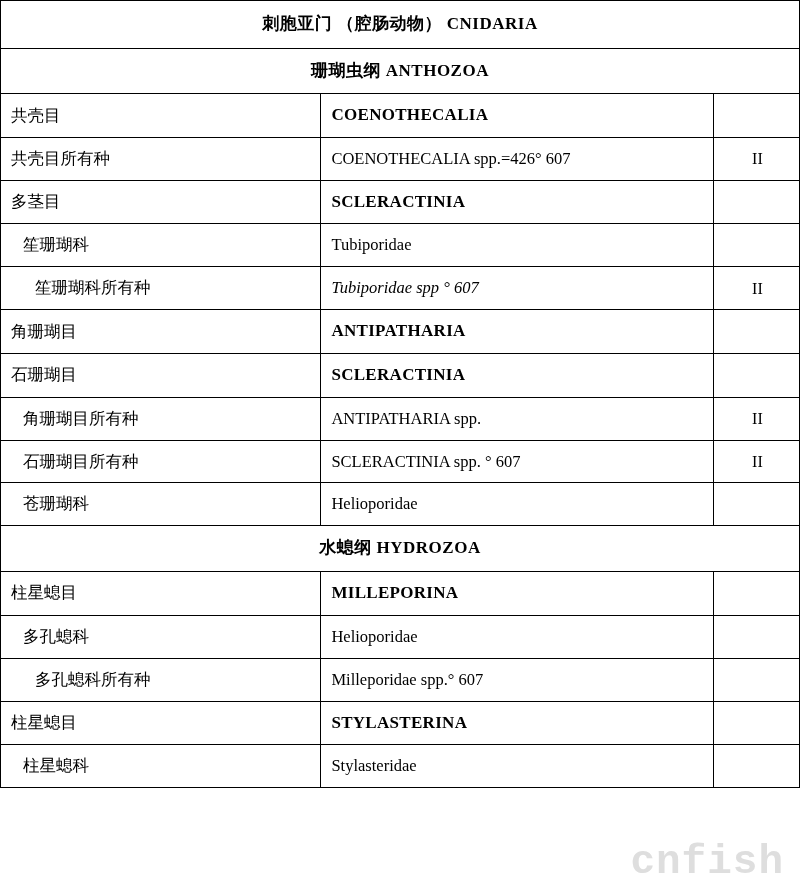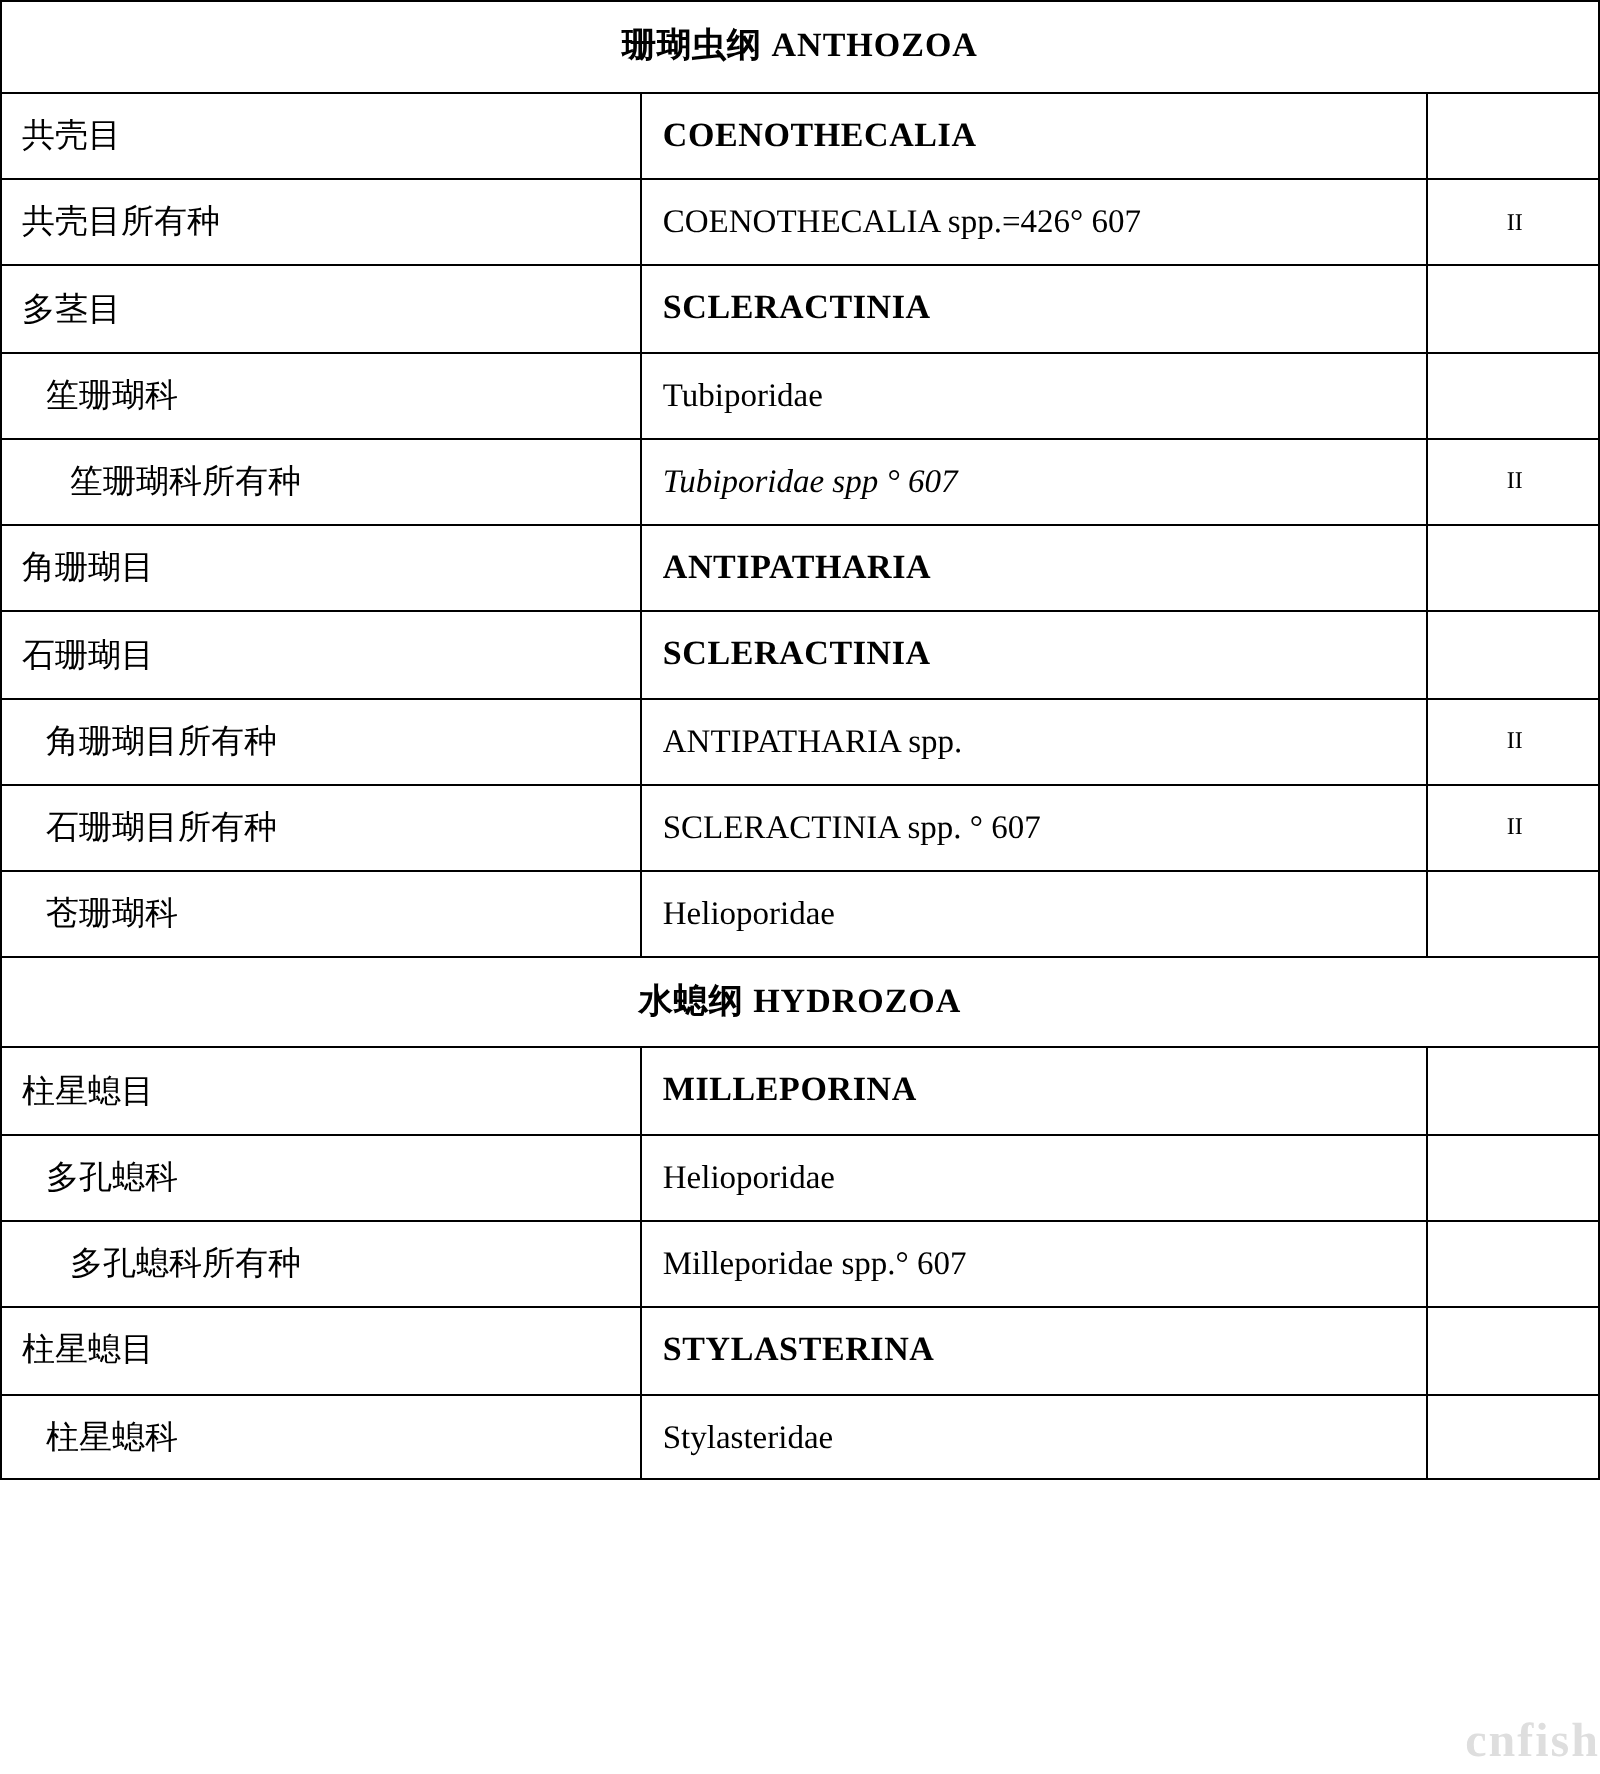--- a/index.html
+++ b/index.html
@@ -63,52 +63,57 @@
     font-style: italic;
   }
   .cn-0 { padding-left: 10px; }
   .cn-1 { padding-left: 22px; }
   .cn-2 { padding-left: 34px; }
   .order-cn {
     font-size: 16.5px;
   }
   .ann {
     text-align: center;
-    font-size: 12px;
+    font-size: 16px;
   }
   .multiline .cell {
     padding-top: 10px;
     padding-bottom: 10px;
     line-height: 1.75;
     text-align: justify;
   }
   .tall { height: 108px; }
   .watermark {
     position: absolute;
-    right: 0;
+    right: 16px;
     bottom: 2px;
-    font-family: Liberation Serif, serif;
-    font-size: 24px;
+    font-family: Liberation Mono, monospace;
+    font-size: 41px;
     font-weight: bold;
     color: #dedede;
     letter-spacing: 1px;
     pointer-events: none;
     user-select: none;
   }
 </style>
 </head>
 <body>
 
 <table class="cites-table">
   <colgroup>
     <col class="c1">
       <col class="c2">
       <col class="c3">
   </colgroup>
   <tbody>
+    <tr class="row-title">
+      <td colspan="3">
+          <div class="cell">刺胞亚门 （腔肠动物） CNIDARIA</div>
+        </td>
+    </tr>
     <tr class="row-class">
       <td colspan="3">
           <div class="cell">珊瑚虫纲 ANTHOZOA</div>
         </td>
     </tr>
 
     <tr>
       <td>
           <div class="cell cn-0 order-cn">共壳目</div>
         </td>

